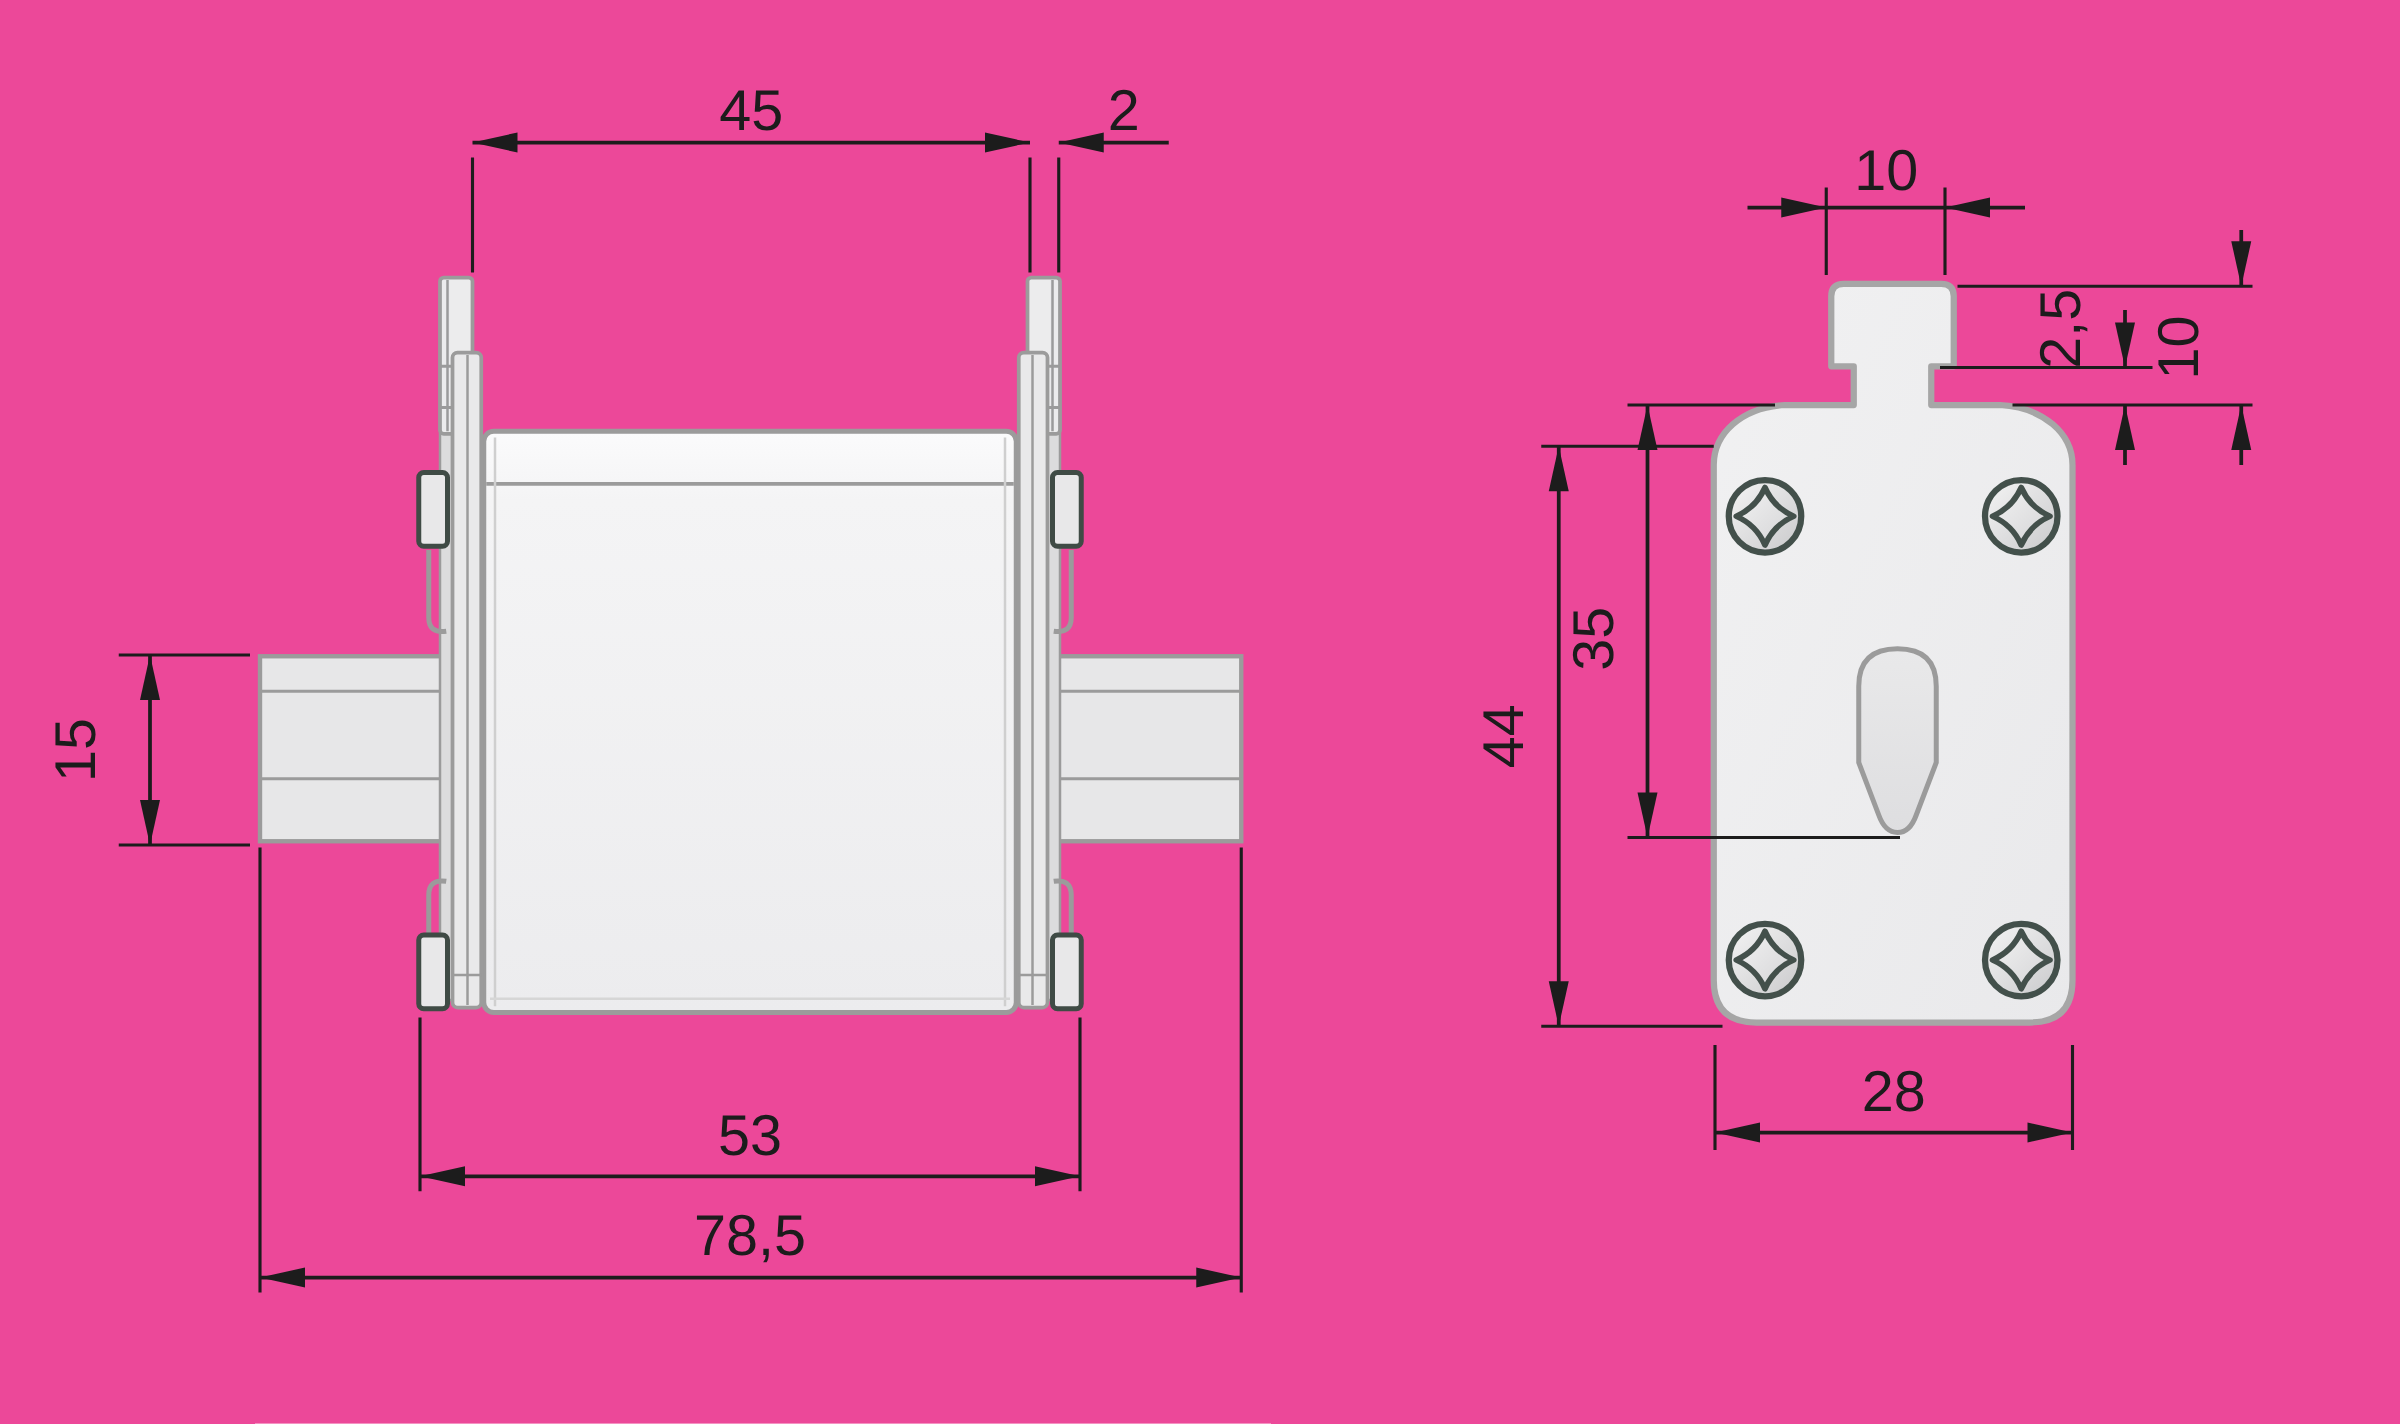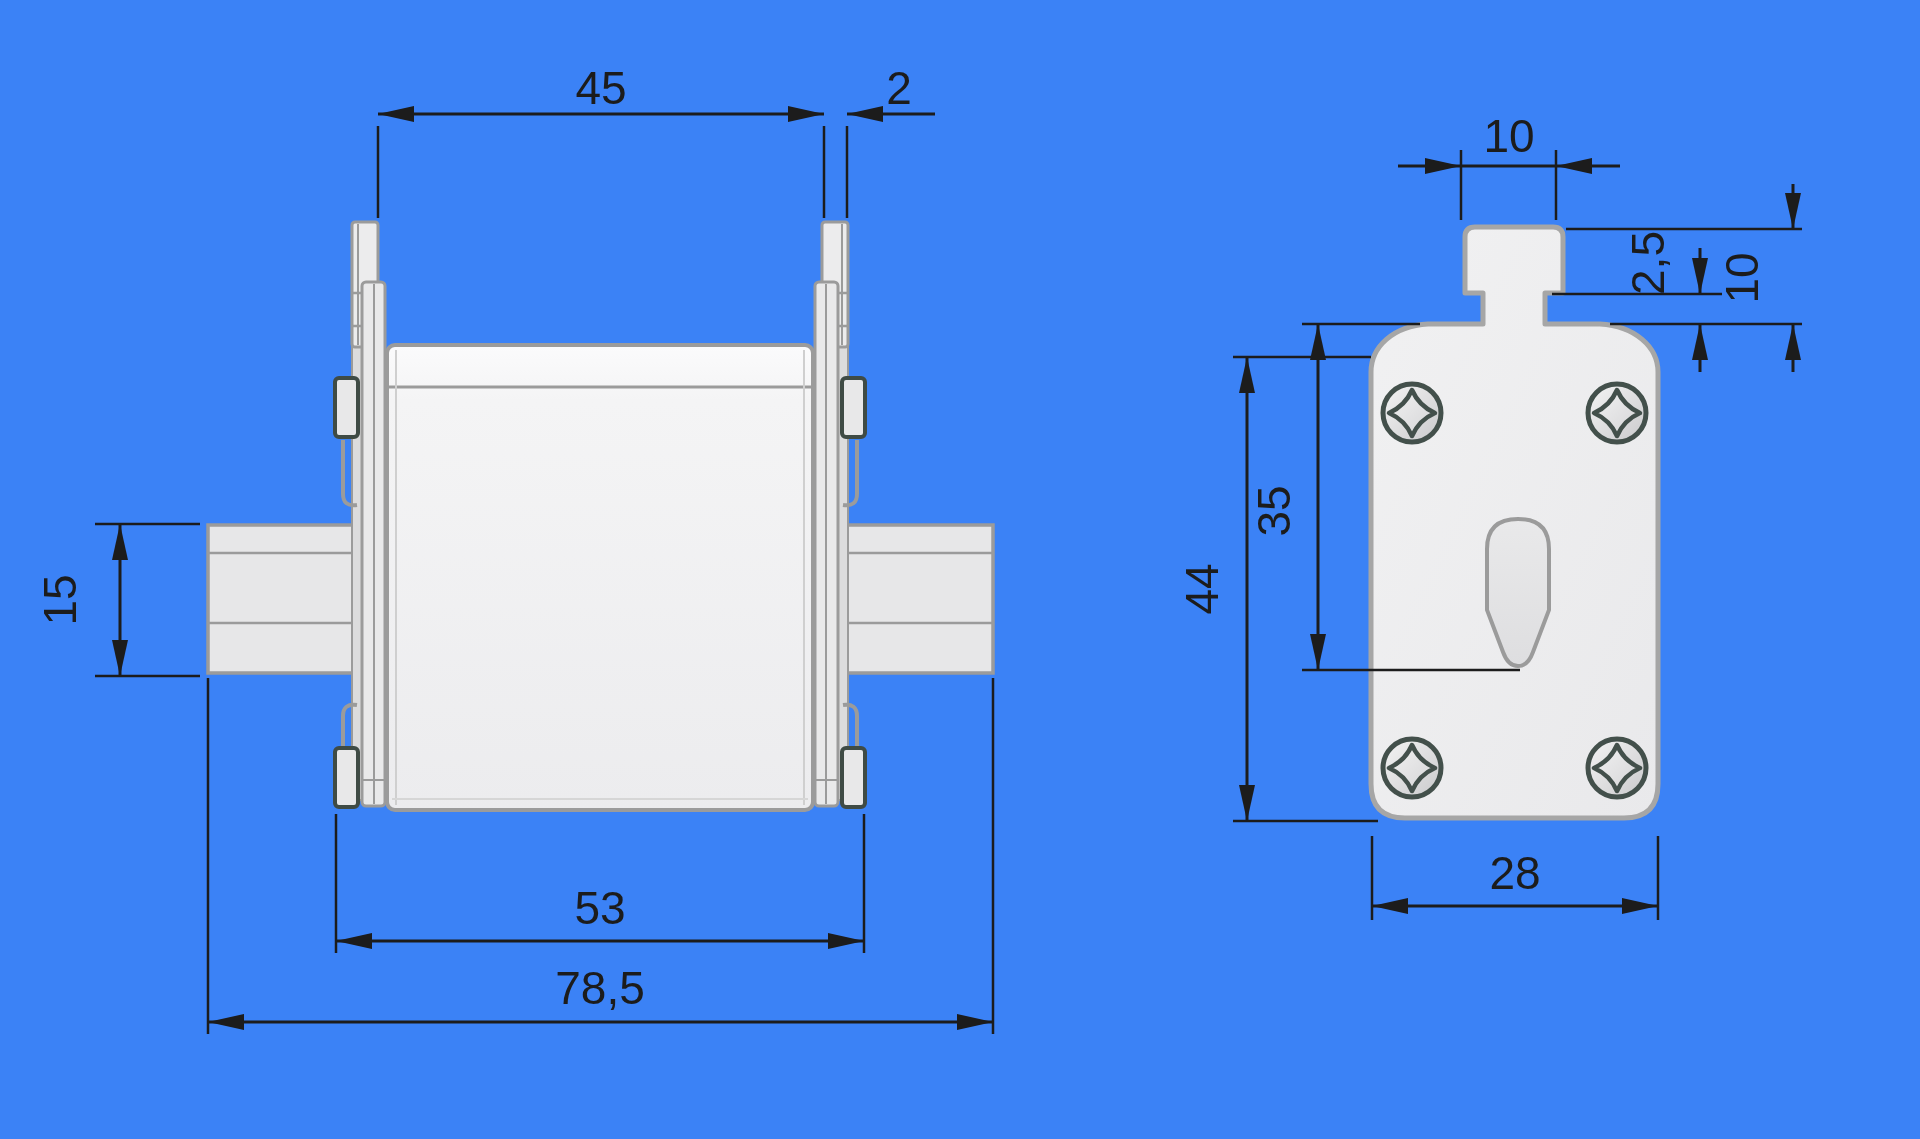--- a/index.html
+++ b/index.html
@@ -1,16 +1,16 @@
 <!DOCTYPE html>
 <html><head>
 <meta charset="utf-8">
 <style>
   html,body{margin:0;padding:0;background:#ffffff;}
-  .stage{position:relative;width:1920px;height:1139px;background:#3b82f6;overflow:hidden;}
+  .stage{position:relative;width:1920px;height:1139px;background:#ec4899;overflow:hidden;}
   svg{display:block;}
   text{font-family:"Liberation Sans","DejaVu Sans",sans-serif;fill:#1c1c1c;}
   .dimtxt{font-size:46px;}
 </style>
 </head>
 <body>
 
 <div class="stage">
 <svg width="1920" height="1139" viewBox="0 0 1920 1139">
   <defs>

